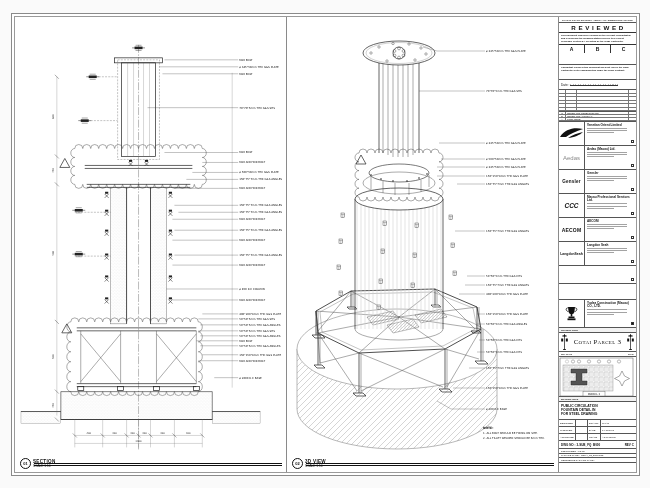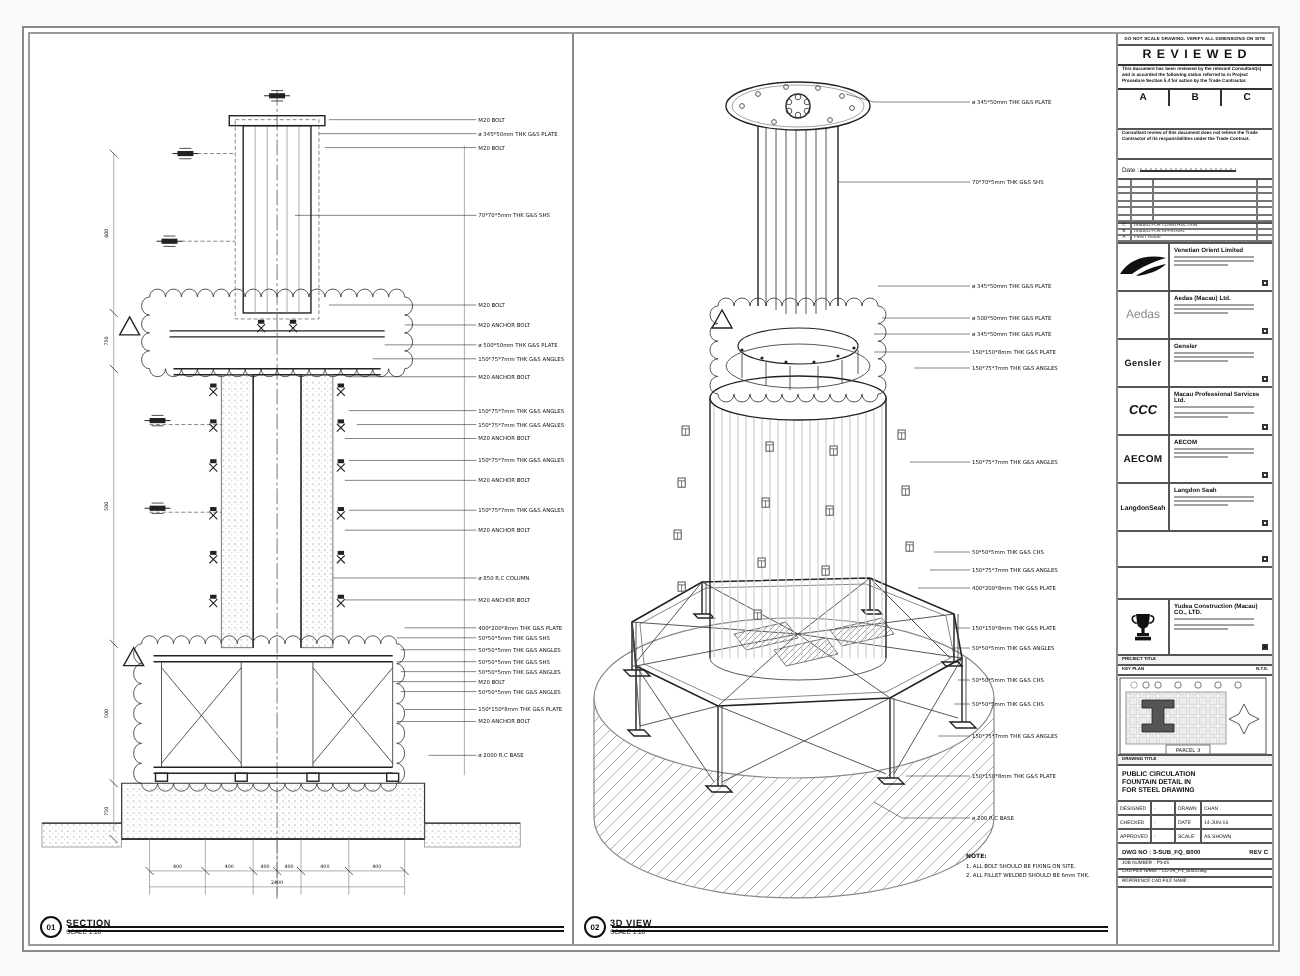--- a/index.html
+++ b/index.html
@@ -589,20 +589,37 @@
             <div class="cname">Yudea Construction (Macau) CO., LTD.</div>
             <div class="fp"></div>
             <div class="fp"></div>
             <div class="fp s"></div>
             <span class="cbx filled"></span>
           </div>
     </div>
 
     <div class="projlabel">PROJECT TITLE</div>
 
+    <div class="projname">
+      <svg width="7" height="16" viewBox="0 0 7 16">
+            <path d="M3.5,0 V16 M1,2 H6" stroke="#111" stroke-width="0.7" fill="none"></path>
+            <rect x="0.2" y="4.5" width="2" height="3" fill="#111"></rect>
+            <rect x="4.8" y="4.5" width="2" height="3" fill="#111"></rect>
+            <rect x="2.5" y="1" width="2" height="1.6" fill="#111"></rect>
+            <path d="M2,15.5 h3" stroke="#111" stroke-width="0.8"></path>
+          </svg>
+      <span class="nm">Cotai Parcel 3</span>
+      <svg width="7" height="16" viewBox="0 0 7 16">
+            <path d="M3.5,0 V16 M1,2 H6" stroke="#111" stroke-width="0.7" fill="none"></path>
+            <rect x="0.2" y="4.5" width="2" height="3" fill="#111"></rect>
+            <rect x="4.8" y="4.5" width="2" height="3" fill="#111"></rect>
+            <rect x="2.5" y="1" width="2" height="1.6" fill="#111"></rect>
+            <path d="M2,15.5 h3" stroke="#111" stroke-width="0.8"></path>
+          </svg>
+    </div>
 
     <div class="kpstrip">
       <span>KEY PLAN</span>
       <span>N.T.S.</span>
     </div>
 
     <div class="keyplan">
       <svg width="75" height="40" viewBox="0 0 75 40">
         <defs>
               <pattern id="kpgrid" width="5" height="5" patternUnits="userSpaceOnUse">

